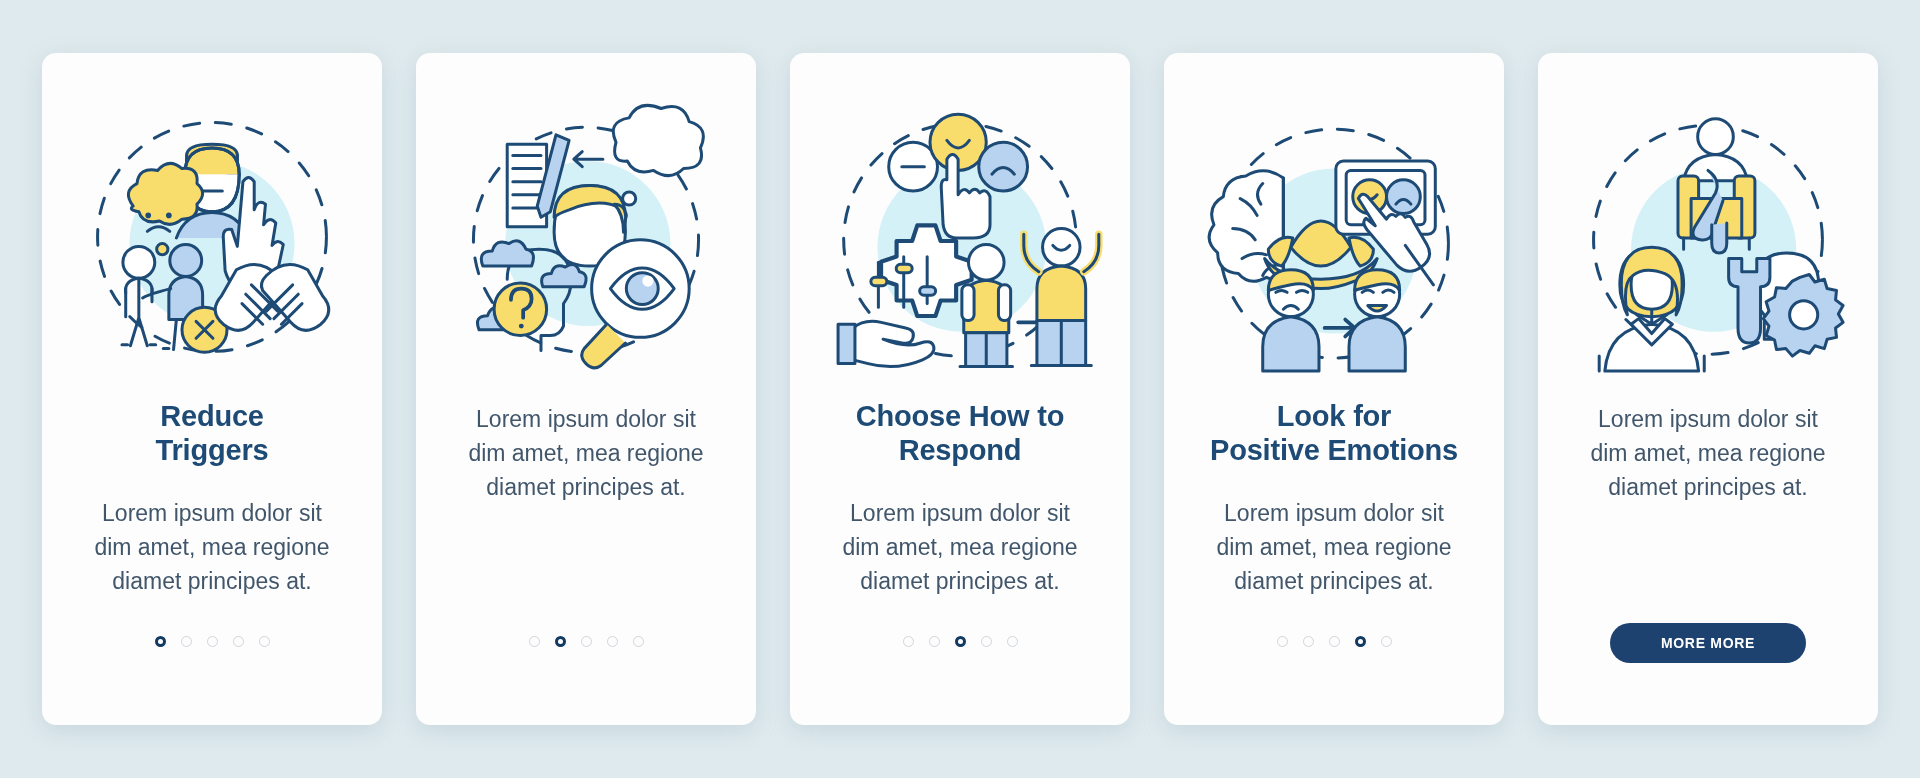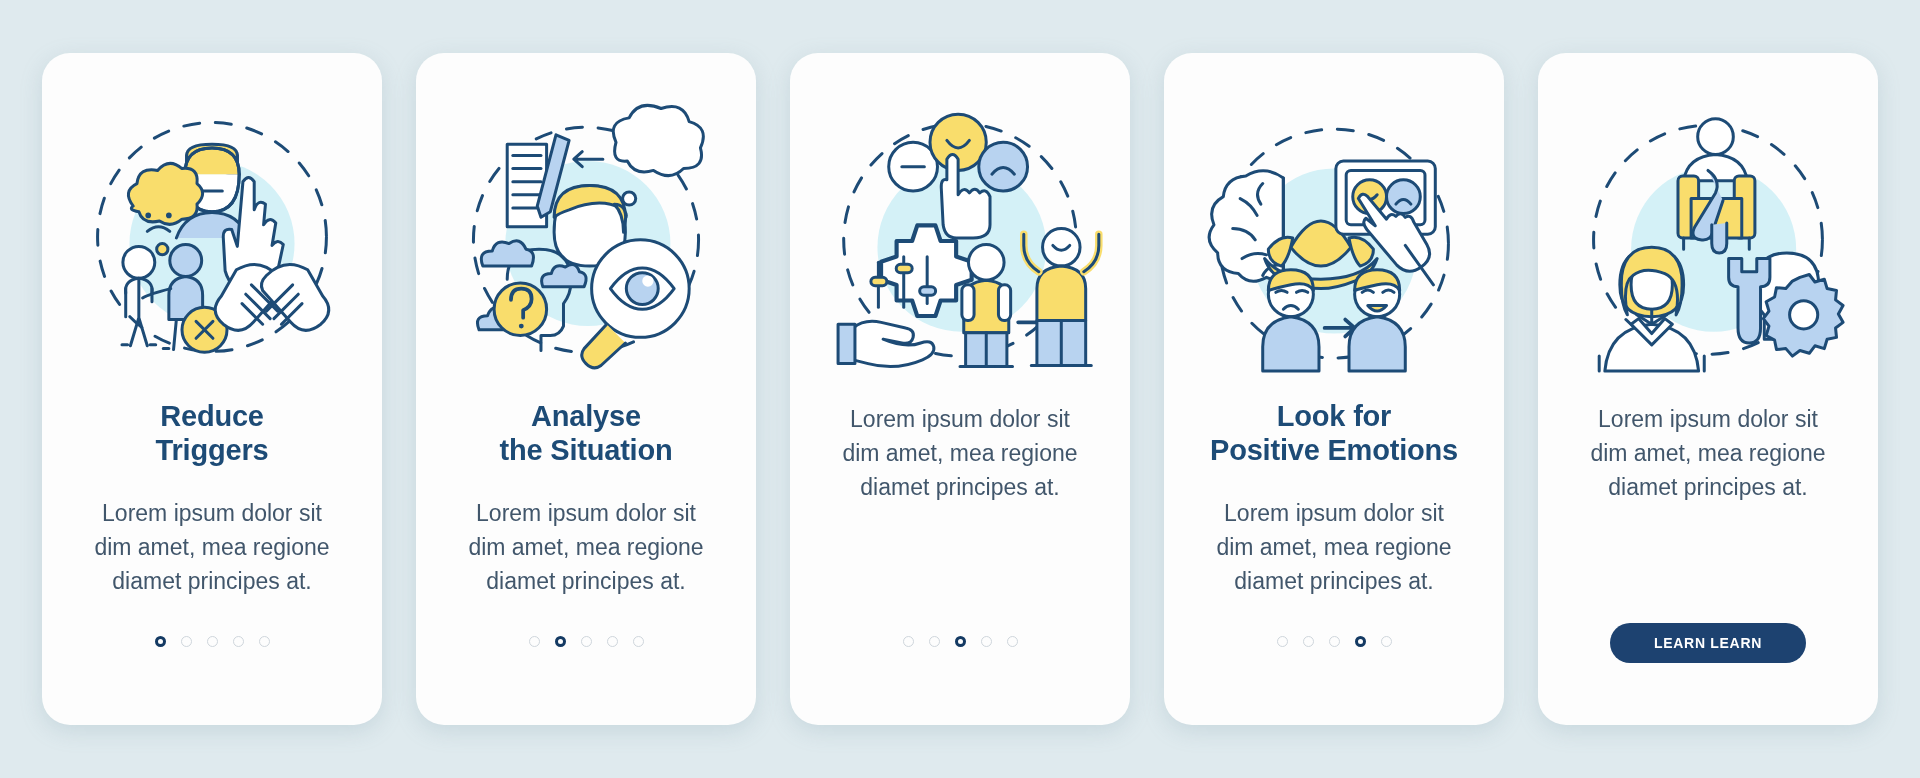--- a/index.html
+++ b/index.html
@@ -14,21 +14,21 @@
     width:1920px;height:778px;
     display:flex;
     align-items:center;
     justify-content:center;
     gap:34px;
   }
   .card{
     width:340px;
     height:672px;
     background:#fdfdfd;
-    border-radius:28px;
+    border-radius:14px;
     box-shadow:0 6px 22px rgba(120,150,165,.22);
     display:flex;
     flex-direction:column;
     align-items:center;
     box-sizing:border-box;
     padding:40px 26px 0 26px;
     position:relative;
   }
   .illus{
     width:288px;height:272px;
@@ -180,22 +180,20 @@
         <path d="M70 212 q0 -12 11 -12 q11 0 11 11 q0 8 -9 12 l0 8" stroke-width="4"></path>
         <circle cx="81" cy="240" r="2.6" fill="#1d4b76" stroke="none"></circle>
 
         <circle cx="208" cy="200" r="52" fill="#ffffff"></circle>
         <path d="M172 238 l-24 26 q-6 8 2 16 q8 8 16 2 l26 -24" fill="#f9dd6c"></path>
         <path d="M176 200 q16 -22 34 -22 q18 0 34 22 q-16 22 -34 22 q-18 0 -34 -22 z" fill="#ffffff"></path>
         <circle cx="210" cy="200" r="17" fill="#b8d3f0"></circle>
         <circle cx="216" cy="192" r="6" fill="#ffffff" stroke="none"></circle>
       </g>
     </svg>
-    <div class="title">Analyse
-the Situation</div>
     <div class="body-text">Lorem ipsum dolor sit dim amet, mea regione diamet principes at.</div>
     <div class="dots">
       <span class="dot"></span>
       <span class="dot active"></span>
       <span class="dot"></span>
       <span class="dot"></span>
       <span class="dot"></span>
     </div>
   </div>
 
@@ -243,20 +241,22 @@
         <path d="M249 154 q9 10 18 0"></path>
         <path d="M258 176 q-26 2 -26 24 l0 34 l52 0 l0 -34 q0 -22 -26 -24 z" fill="#f9dd6c"></path>
         <path d="M234 182 q-16 -10 -16 -28 l0 -12" stroke-width="8" stroke="#f9dd6c"></path>
         <path d="M282 182 q16 -10 16 -28 l0 -12" stroke-width="8" stroke="#f9dd6c"></path>
         <path d="M234 182 q-16 -10 -16 -28 l0 -12 M282 182 q16 -10 16 -28 l0 -12"></path>
         <path d="M232 234 l0 48 l52 0 l0 -48 z" fill="#b8d3f0"></path>
         <line x1="258" y1="234" x2="258" y2="282"></line>
         <path d="M226 282 l18 0 M272 282 l18 0"></path>
       </g>
     </svg>
+    <div class="title">Choose How to
+Respond</div>
     <div class="body-text">Lorem ipsum dolor sit dim amet, mea regione diamet principes at.</div>
     <div class="dots">
       <span class="dot"></span>
       <span class="dot"></span>
       <span class="dot active"></span>
       <span class="dot"></span>
       <span class="dot"></span>
     </div>
   </div>
 
@@ -338,16 +338,16 @@
         <path d="M268 196 q0 -34 -34 -34 q-34 0 -34 38 q0 18 10 28 l0 26 l58 0" fill="#ffffff"></path>
 
         <path d="M176 170 q-12 14 0 26 q6 6 12 4 l0 42 q6 20 26 18 q20 -2 22 -14" stroke="none" fill="none"></path>
         <path d="M172 168 l0 20 q0 10 10 10 l0 44 q0 16 12 16 q12 0 12 -16 l0 -44 q10 0 10 -10 l0 -20 l-14 0 l0 14 l-16 0 l0 -14 z" fill="#b8d3f0"></path>
 
         <path d="M248 188 l10 -3 l6 8 l10 -3 l3 10 l10 2 l-1 10 l8 6 l-5 9 l5 9 l-8 6 l1 10 l-10 2 l-3 10 l-10 -3 l-6 8 l-10 -3 l-8 6 l-7 -8 l-10 1 l-2 -10 l-9 -5 l3 -10 l-6 -8 l6 -8 l-3 -10 l9 -5 l2 -10 l10 1 l7 -8 z" fill="#b8d3f0"></path>
         <circle cx="252" cy="228" r="15" fill="#ffffff"></circle>
       </g>
     </svg>
     <div class="body-text">Lorem ipsum dolor sit dim amet, mea regione diamet principes at.</div>
-    <button class="cta">LEARN LEARN</button>
+    <button class="cta">MORE MORE</button>
   </div>
 
 </div>
 
 </body></html>

